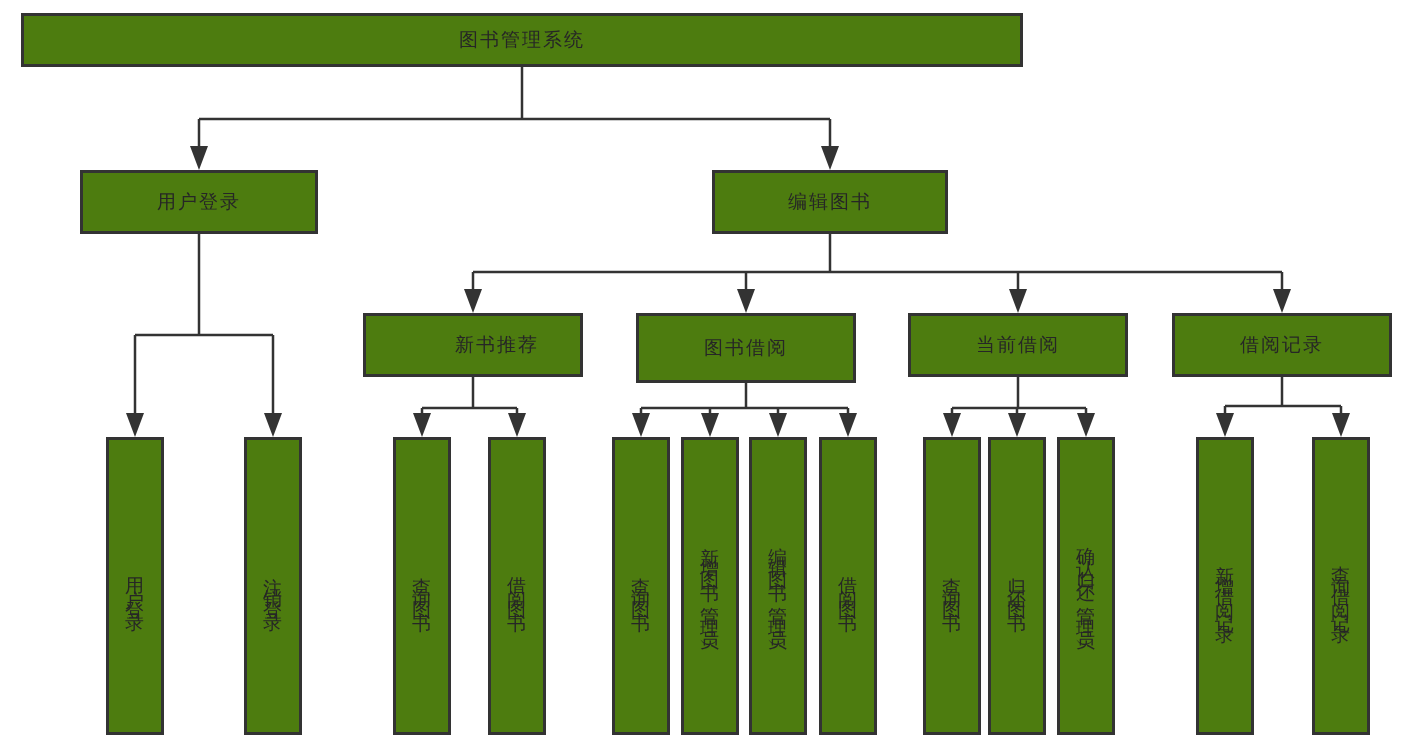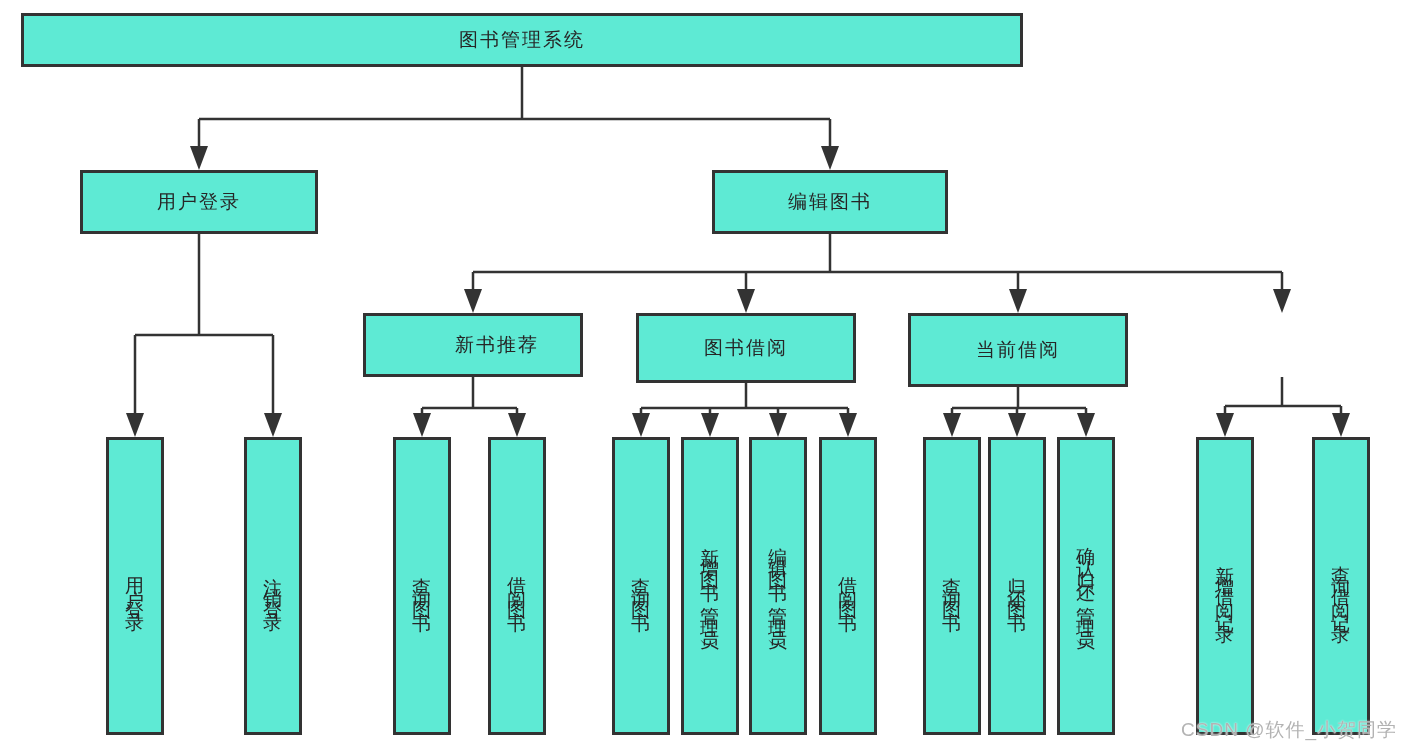--- a/index.html
+++ b/index.html
@@ -15,42 +15,42 @@
     font-family:"Liberation Sans","DejaVu Sans",sans-serif;
     overflow:hidden;
   }
   #wires{position:absolute;left:0;top:0;width:1405px;height:747px;}
   .c{stroke:var(--line);stroke-width:2.5;fill:none;}
   .ah{fill:var(--line);stroke:none;}
   .box{
     position:absolute;
     box-sizing:border-box;
     border:3px solid var(--line);
-    background:#5eead4;
+    background:#4d7c0f;
     display:flex;align-items:center;justify-content:center;
     color:var(--text);
     font-size:19px;
     letter-spacing:2px;
     text-align:center;
     white-space:nowrap;
   }
   .leaf{
     writing-mode:vertical-rl;
     letter-spacing:12px;
     font-size:19px;
     white-space:normal;
     line-height:1;
   }
   
   #n-root          {left:21px;  top:13px;  width:1002px; height:54px;}
   #n-user-login    {left:80px;  top:170px; width:238px;  height:64px;}
   #n-book-mgmt     {left:712px; top:170px; width:236px;  height:64px;}
   #n-new-books     {left:363px; top:313px; width:220px;  height:64px;padding-left:48px;}
   #n-book-borrow   {left:636px; top:313px; width:220px;  height:70px;}
-  #n-current-borrow{left:908px; top:313px; width:220px;  height:74px;font-family:Liberation Serif, serif;}
+  #n-current-borrow{left:908px; top:313px; width:220px;  height:64px;font-family:Liberation Serif, serif;}
   #n-borrow-records{left:1172px;top:313px; width:220px;  height:64px;}
   .leaf{top:437px;width:58px;height:298px;}
   #l-user-login {left:106px;}
   #l-logout     {left:244px;}
   #l-nb-query   {left:393px;}
   #l-nb-borrow  {left:488px;}
   #l-bb-query   {left:612px;}
   #l-bb-add     {left:681px;}
   #l-bb-edit    {left:749px;}
   #l-bb-borrow  {left:819px;}
@@ -151,29 +151,29 @@
   </svg>
 
   <div class="box" id="n-root">图书管理系统</div>
 
   <div class="box" id="n-user-login">用户登录</div>
   <div class="box" id="n-book-mgmt">编辑图书</div>
 
   <div class="box" id="n-new-books">新书推荐</div>
   <div class="box" id="n-book-borrow">图书借阅</div>
   <div class="box" id="n-current-borrow">当前借阅</div>
+  <div class="box" id="n-borrow-records">借阅记录</div>
 
   <div class="box leaf" id="l-user-login">用户登录</div>
   <div class="box leaf" id="l-logout">注销登录</div>
   <div class="box leaf" id="l-nb-query">查询图书</div>
   <div class="box leaf" id="l-nb-borrow">借阅图书</div>
   <div class="box leaf" id="l-bb-query">查询图书</div>
   <div class="box leaf" id="l-bb-add">新增图书（管理员）</div>
   <div class="box leaf" id="l-bb-edit">编辑图书（管理员）</div>
   <div class="box leaf" id="l-bb-borrow">借阅图书</div>
   <div class="box leaf" id="l-cb-query">查询图书</div>
   <div class="box leaf" id="l-cb-return">归还图书</div>
   <div class="box leaf" id="l-cb-confirm">确认归还（管理员）</div>
   <div class="box leaf" id="l-br-add">新增借阅记录</div>
   <div class="box leaf" id="l-br-query">查询借阅记录</div>
 
-  <div id="watermark">CSDN @软件_小贺同学</div>
 </div>
 
 </body></html>

